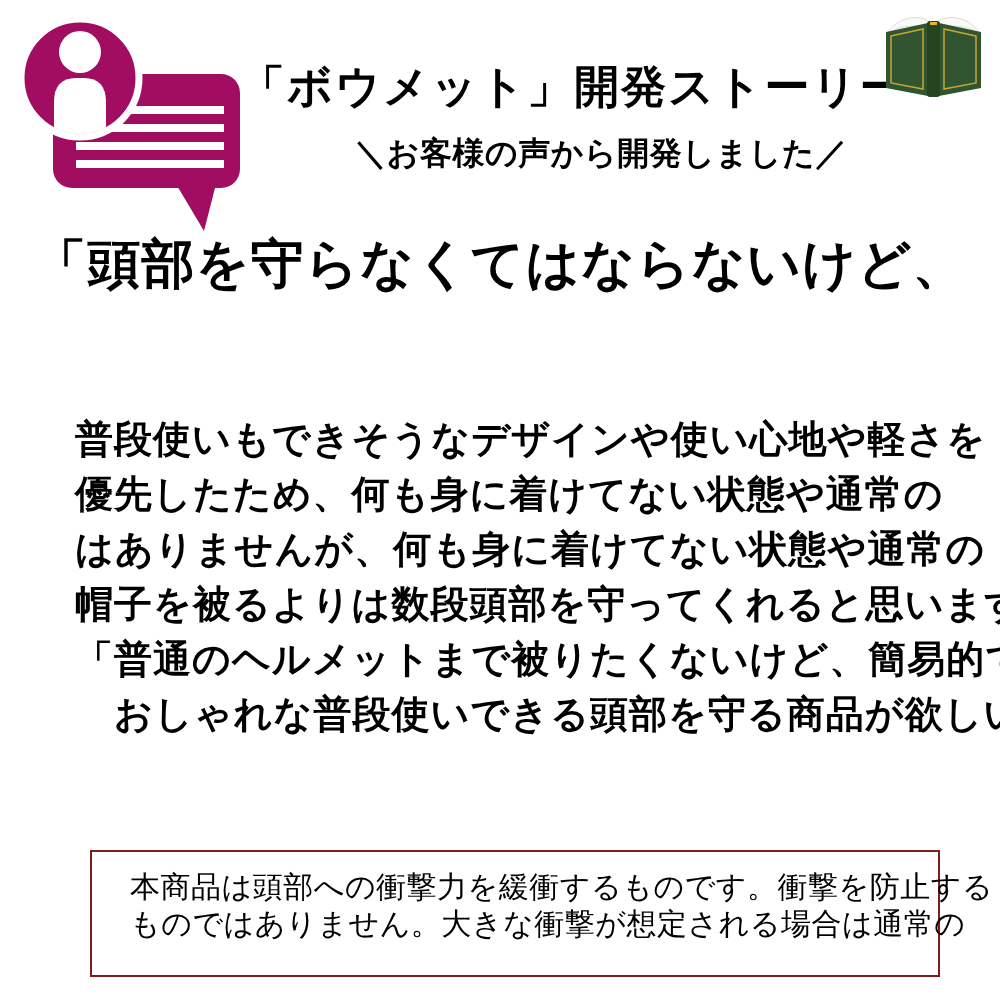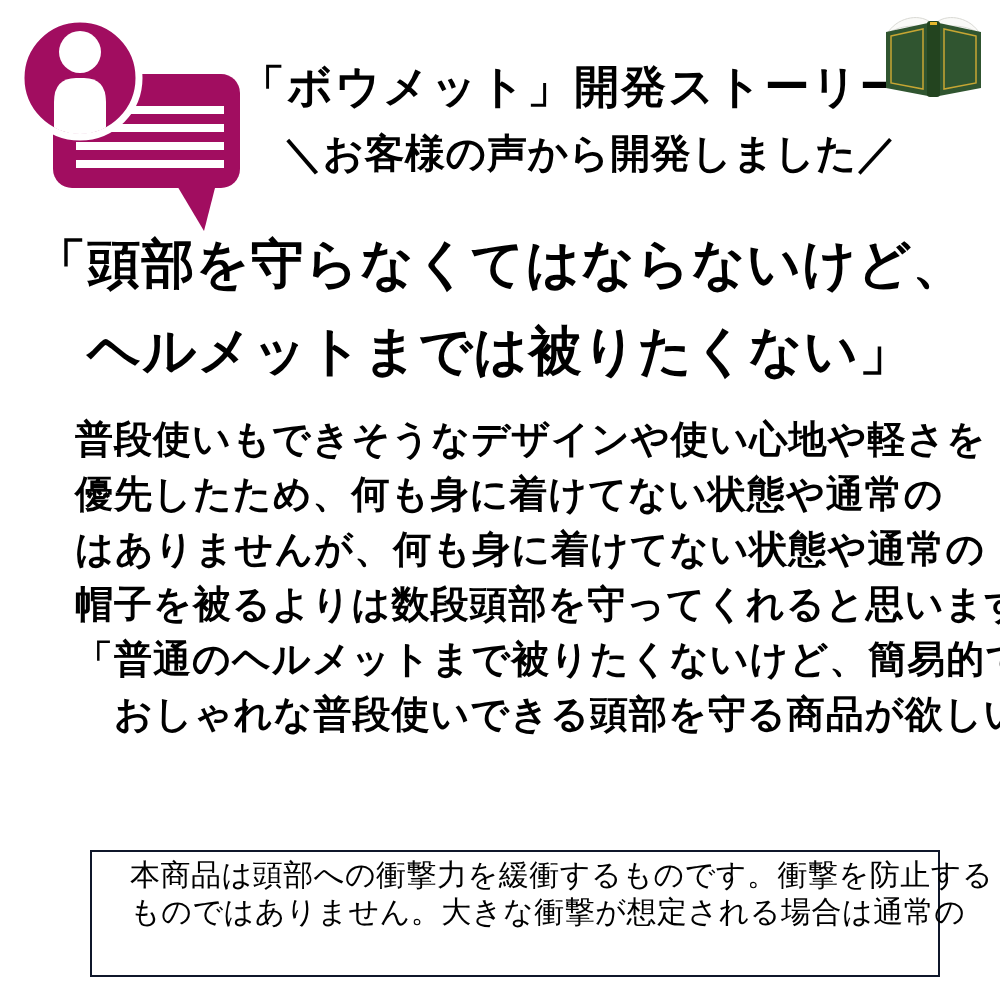--- a/index.html
+++ b/index.html
@@ -21,22 +21,22 @@
 
   
   .title{
     left:240px;top:28px;width:640px;
     font-size:45px;line-height:58px;font-weight:700;
     letter-spacing:2px;text-align:center;white-space:nowrap;
   }
 
   
   .subtitle{
-    left:235px;top:124px;width:710px;
-    font-size:40px;line-height:58px;font-weight:700;
+    left:246px;top:124px;width:710px;
+    font-size:32px;line-height:58px;font-weight:700;
     letter-spacing:0.5px;text-align:center;white-space:nowrap;
   }
 
   
   .quote{
     left:0;top:220px;width:1000px;
     font-size:53px;line-height:87px;font-weight:700;
     letter-spacing:1px;text-align:center;
   }
   .quote div{white-space:nowrap;}
@@ -46,22 +46,22 @@
     left:75px;top:412px;width:920px;
     font-size:38px;line-height:55px;font-weight:700;
     letter-spacing:1px;
   }
   .body-text div{white-space:pre;font-family:Liberation Serif, serif;}
 
   
   .disclaimer{
     left:90px;top:850px;width:850px;height:127px;
     box-sizing:border-box;
-    border:2px solid #0f172a;
-    padding:4px 18px 0 38px;
+    border:2px solid #7f1d1d;
+    padding:16px 18px 0 38px;
     font-size:30px;line-height:37px;font-weight:400;
     letter-spacing:0.5px;
   }
   .disclaimer div{white-space:nowrap;}
 </style>
 </head>
 <body>
 
 <div class="abs voice-icon">
   <svg width="228" height="218" viewBox="0 0 228 218">
@@ -101,21 +101,20 @@
 
     <rect x="51" y="9" width="13" height="76" rx="3" fill="#23441F"></rect>
     <rect x="54" y="10" width="7" height="3" fill="#E3B52B"></rect>
   </svg>
 </div>
 
 <div class="abs subtitle">＼お客様の声から開発しました／</div>
 
 <div class="abs quote">
   <div>「頭部を守らなくてはならないけど、</div>
-  <div>ヘルメットまでは被りたくない」</div>
 </div>
 
 <div class="abs body-text">
   <div>普段使いもできそうなデザインや使い心地や軽さを</div>
   <div>優先したため、何も身に着けてない状態や通常の</div>
   <div>はありませんが、何も身に着けてない状態や通常の</div>
   <div>帽子を被るよりは数段頭部を守ってくれると思います。</div>
   <div>「普通のヘルメットまで被りたくないけど、簡易的でも</div>
   <div>　おしゃれな普段使いできる頭部を守る商品が欲しい」</div>
 </div>

